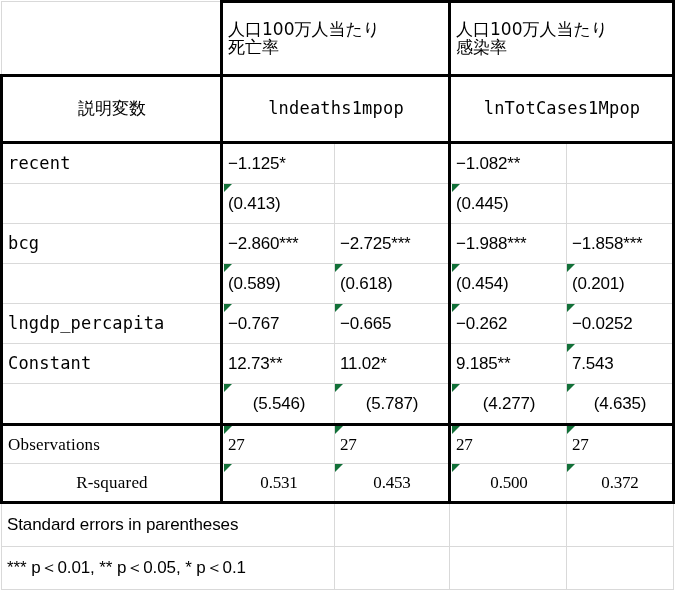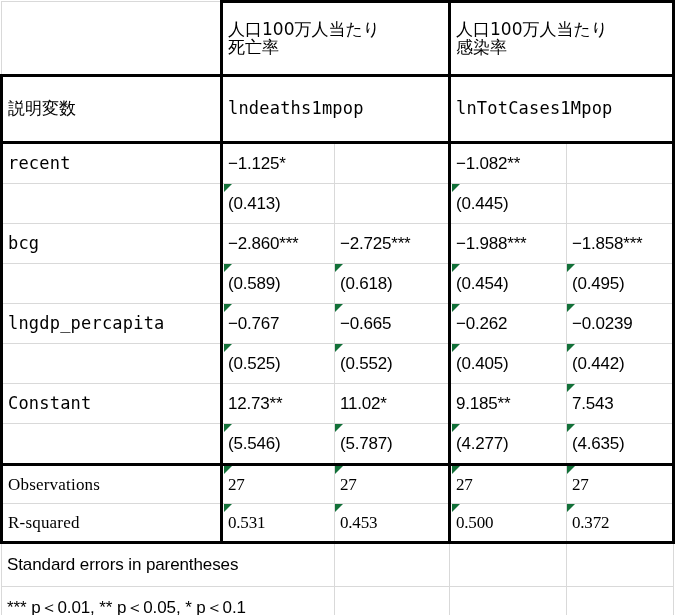--- a/index.html
+++ b/index.html
@@ -54,21 +54,21 @@
 
   
   tr.r-head   td { height: 71px; }
   tr.r-varname td { height: 64px; }
   tr.r-data    td { height: 39px; margin-top: 38px; }
   tr.r-stat    td { height: 37px; font-family: Liberation Serif, serif; }
   tr.r-note    td { height: 42px; margin-top: 32px; }
 
   
   .bt-thick { border-top: 3px solid #000000 !important; }
-  .bb-thick { border-bottom: 3px solid #000000 !important; }
+  .bb-thick { border-bottom: 3px solid #000000 !important; text-align: center; }
   .bl-thick { border-left: 3px solid #000000 !important; }
   .br-thick { border-right: 3px solid #000000 !important; }
 
   
   .blank-tl { border-top: 1px solid #d9d9d9; border-left: 1px solid #d9d9d9; }
 
   
   .jp {
     font-family: "DejaVu Sans", "Liberation Sans", sans-serif;
     font-size: 19px;
@@ -155,38 +155,31 @@
         <td class="num">−2.725***</td>
         <td class="bl-thick num">−1.988***</td>
         <td class="br-thick num">−1.858***</td>
       </tr>
 
       <tr class="r-data">
         <td class="bl-thick"></td>
         <td class="bl-thick num cmt">(0.589)</td>
         <td class="num cmt">(0.618)</td>
         <td class="bl-thick num cmt">(0.454)</td>
-        <td class="br-thick num cmt">(0.495)</td>
+        <td class="br-thick num cmt">(0.201)</td>
       </tr>
 
       <tr class="r-data">
         <td class="bl-thick mono-ish">lngdp_percapita</td>
         <td class="bl-thick num cmt">−0.767</td>
         <td class="num cmt">−0.665</td>
         <td class="bl-thick num cmt">−0.262</td>
-        <td class="br-thick num cmt">−0.0239</td>
-      </tr>
-
-      <tr class="r-data">
-        <td class="bl-thick"></td>
-        <td class="bl-thick num cmt">(0.525)</td>
-        <td class="num cmt">(0.552)</td>
-        <td class="bl-thick num cmt">(0.405)</td>
-        <td class="br-thick num cmt">(0.442)</td>
-      </tr>
+        <td class="br-thick num cmt">−0.0252</td>
+      </tr>
+
 
       <tr class="r-data">
         <td class="bl-thick mono-ish">Constant</td>
         <td class="bl-thick num">12.73**</td>
         <td class="num">11.02*</td>
         <td class="bl-thick num">9.185**</td>
         <td class="br-thick num cmt">7.543</td>
       </tr>
 
       <tr class="r-data">

